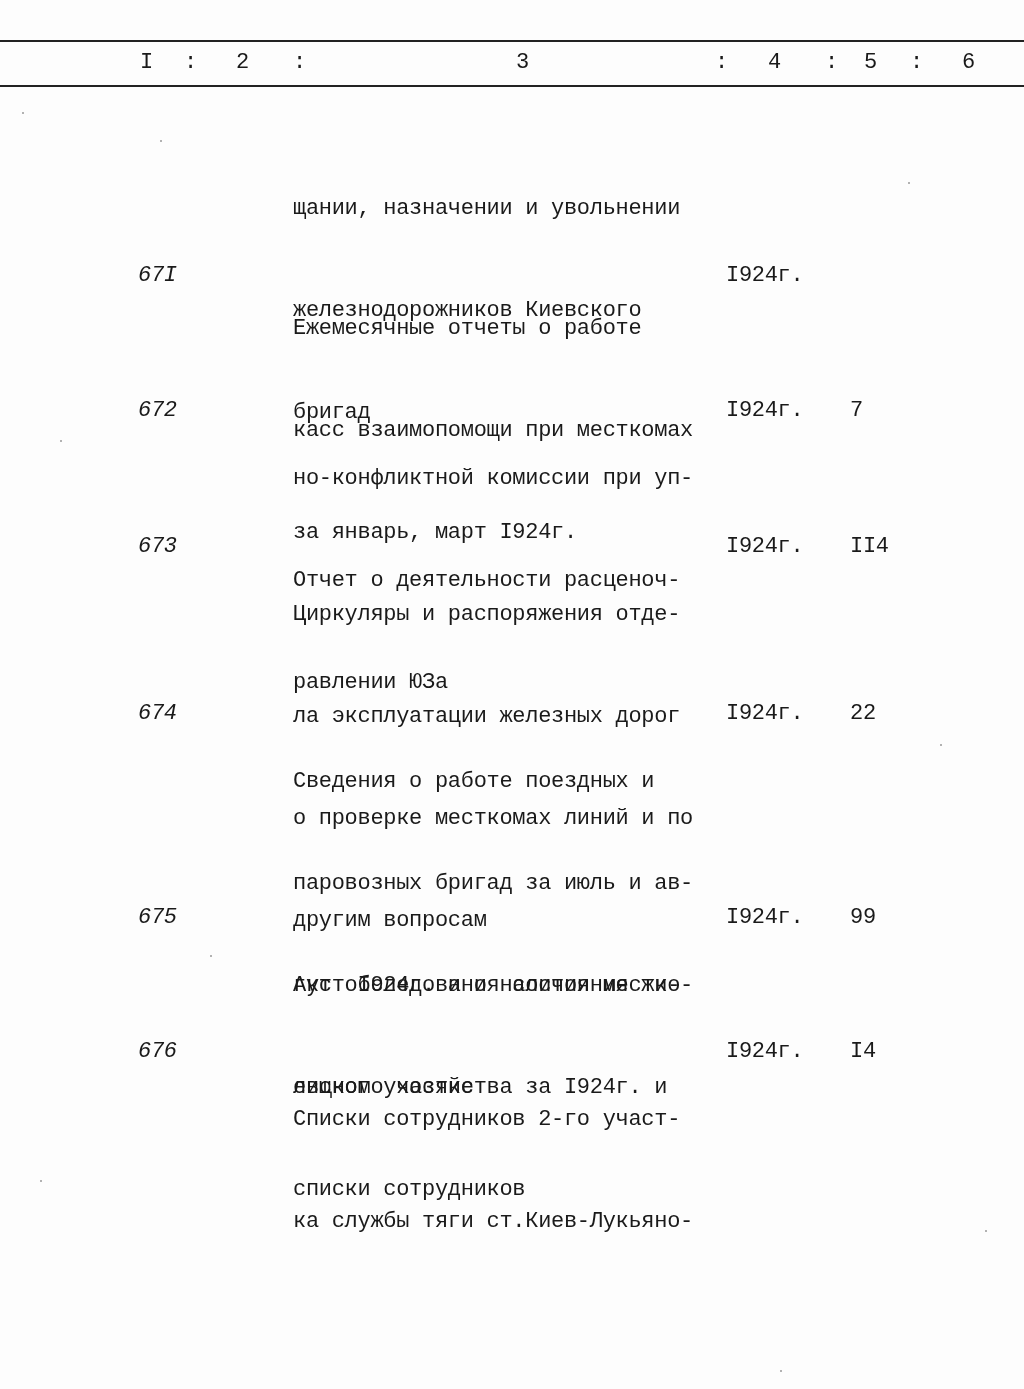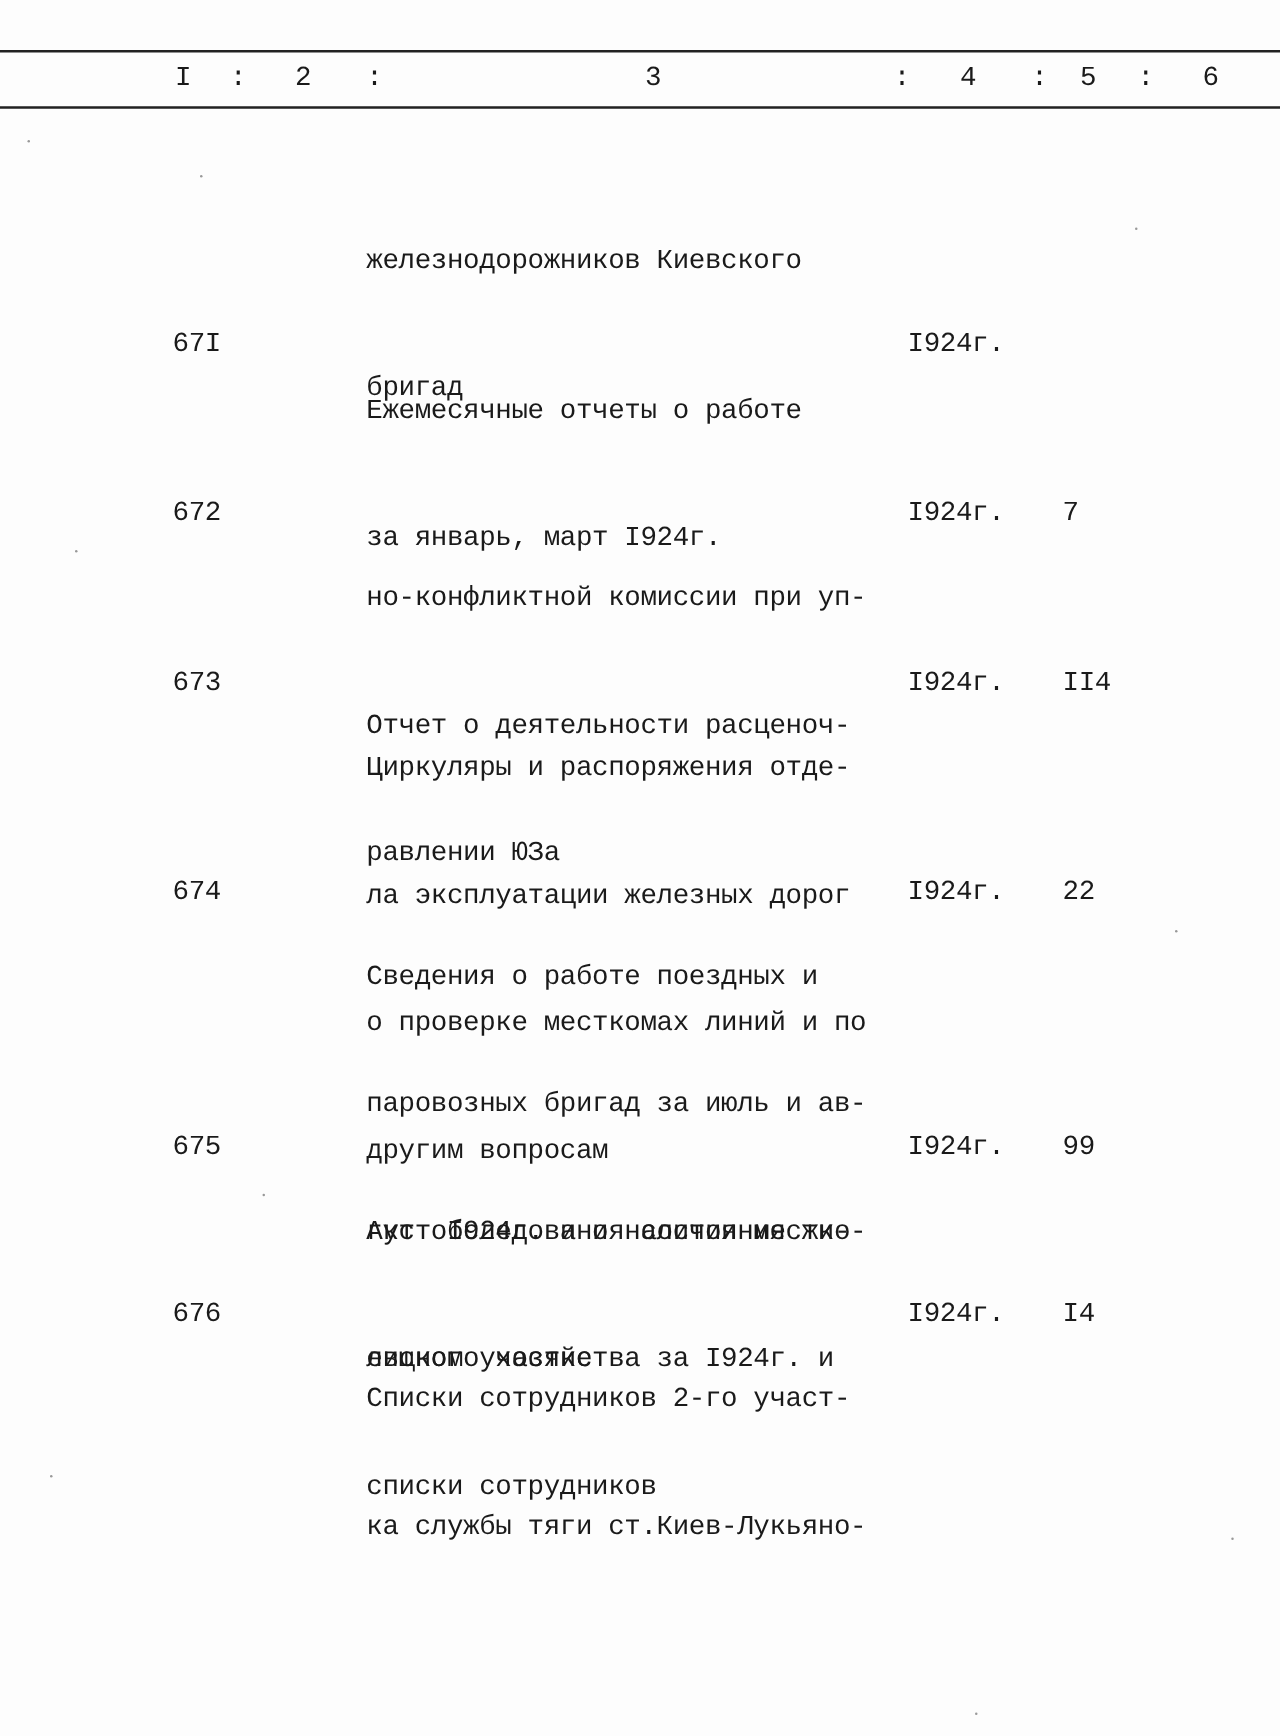--- a/index.html
+++ b/index.html
@@ -46,21 +46,21 @@
     }
     .text {
       font-size: 22px;
       line-height: 34px;
       white-space: pre;
       letter-spacing: -0.3px;
     }
     .cell {
       position: absolute;
     }
-    .num { left: 138px; }
+    .num { left: 138px; font-style: italic; }
     .desc { left: 293px; }
     .year { left: 726px; }
     .count { left: 850px; }
     .noise {
       position: absolute;
       width: 2px; height: 2px;
       background: #999;
       border-radius: 1px;
     }
   </style>
@@ -81,28 +81,30 @@
     <span style="left:768px">4</span>
     <span style="left:825px">:</span>
     <span style="left:864px">5</span>
     <span style="left:910px">:</span>
     <span style="left:962px">6</span>
   </div>
 
   <div class="rule bottom"></div>
 
   <div class="cell desc text" style="top:124px">
+    <div>щании, назначении и увольнении</div>
     <div>железнодорожников Киевского</div>
     <div>бригад</div>
   </div>
 
   <div>
     <div class="cell num text" style="top:259px">67I</div>
     <div class="cell desc text" style="top:244px">
       <div>Ежемесячные отчеты о работе</div>
+      <div>касс взаимопомощи при месткомах</div>
       <div>за январь, март I924г.</div>
     </div>
     <div class="cell year text" style="top:259px">I924г.</div>
     <div class="cell count text" style="top:259px"></div>
   </div>
 
   <div>
     <div class="cell num text" style="top:394px">672</div>
     <div class="cell desc text" style="top:394px">
       <div>но-конфликтной комиссии при уп-</div>

